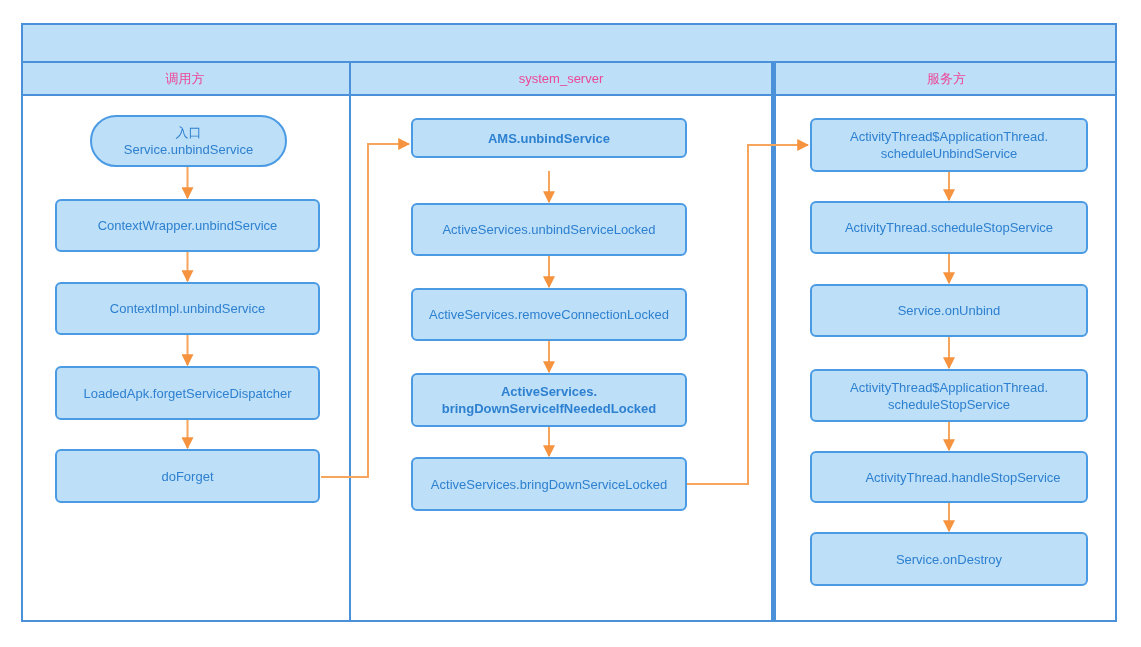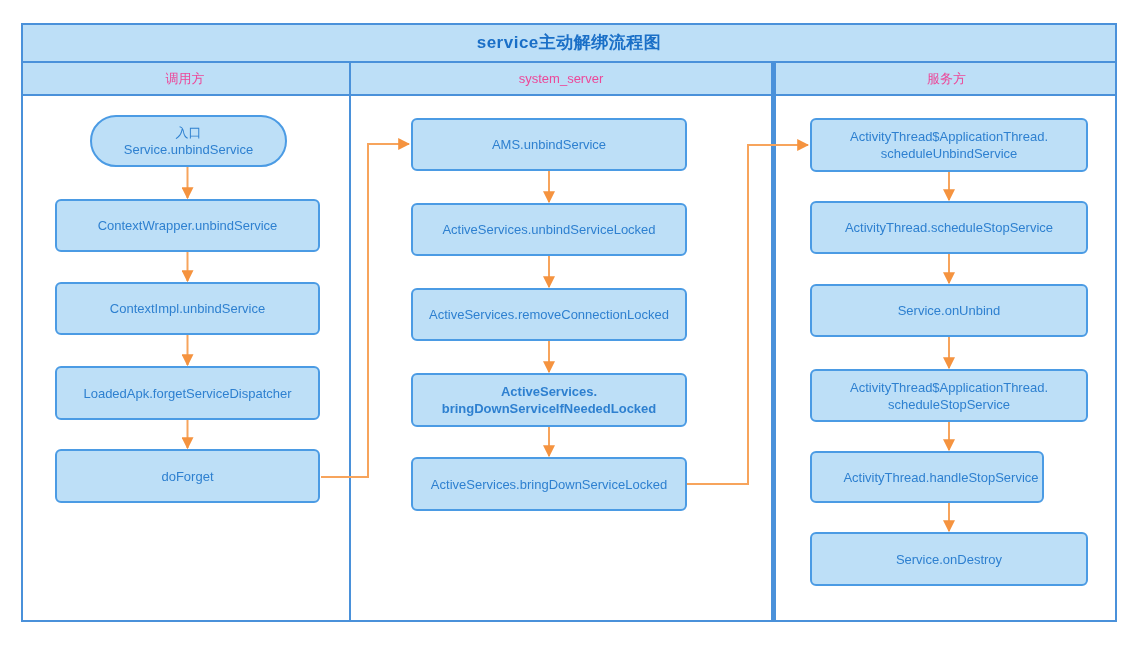--- a/index.html
+++ b/index.html
@@ -50,21 +50,20 @@
   svg.edges{position:absolute;left:0;top:0;width:1141px;height:647px;pointer-events:none;}
   svg.edges path.edge{fill:none;stroke:#F7A45C;stroke-width:2px;}
 </style>
 </head>
 <body>
 
 <div class="canvas">
   <div class="frame"></div>
   <div class="head-fill"></div>
 
-  <div class="title-row">service主动解绑流程图</div>
   <div class="title-sep"></div>
 
   <div class="header-cell hc1">调用方</div>
   <div class="header-cell hc2">system_server</div>
   <div class="header-cell hc3">服务方</div>
   <div class="header-sep"></div>
 
   <div class="vdiv1"></div>
   <div class="vdiv2"></div>
 
@@ -101,21 +100,21 @@
       </div>
       <div class="node" style="left: 55px; top: 282px; width: 265px; height: 53px;">
         <div>ContextImpl.unbindService</div>
       </div>
       <div class="node" style="left: 55px; top: 366px; width: 265px; height: 54px;">
         <div>LoadedApk.forgetServiceDispatcher</div>
       </div>
       <div class="node" style="left: 55px; top: 449px; width: 265px; height: 54px;">
         <div>doForget</div>
       </div>
-      <div class="node" style="left: 411px; top: 118px; width: 276px; height: 53px;">
+      <div class="node" style="left: 411px; top: 118px; width: 276px; height: 40px; font-weight: bold;">
         <div>AMS.unbindService</div>
       </div>
       <div class="node" style="left: 411px; top: 203px; width: 276px; height: 53px;">
         <div>ActiveServices.unbindServiceLocked</div>
       </div>
       <div class="node" style="left: 411px; top: 288px; width: 276px; height: 53px;">
         <div>ActiveServices.removeConnectionLocked</div>
       </div>
       <div class="node" style="left: 411px; top: 373px; width: 276px; height: 54px; font-weight: bold;">
         <div>ActiveServices.</div>
@@ -131,20 +130,20 @@
       <div class="node" style="left: 810px; top: 201px; width: 278px; height: 53px;">
         <div>ActivityThread.scheduleStopService</div>
       </div>
       <div class="node" style="left: 810px; top: 284px; width: 278px; height: 53px;">
         <div>Service.onUnbind</div>
       </div>
       <div class="node" style="left: 810px; top: 369px; width: 278px; height: 53px;">
         <div>ActivityThread$ApplicationThread.</div>
         <div>scheduleStopService</div>
       </div>
-      <div class="node" style="left: 810px; top: 451px; width: 234px; height: 52px; padding-left: 28px;">
+      <div class="node" style="left: 810px; top: 451px; width: 278px; height: 52px; padding-left: 28px;">
         <div>ActivityThread.handleStopService</div>
       </div>
       <div class="node" style="left: 810px; top: 532px; width: 278px; height: 54px;">
         <div>Service.onDestroy</div>
       </div>
     </div>
 </div>
 
 </body></html>

